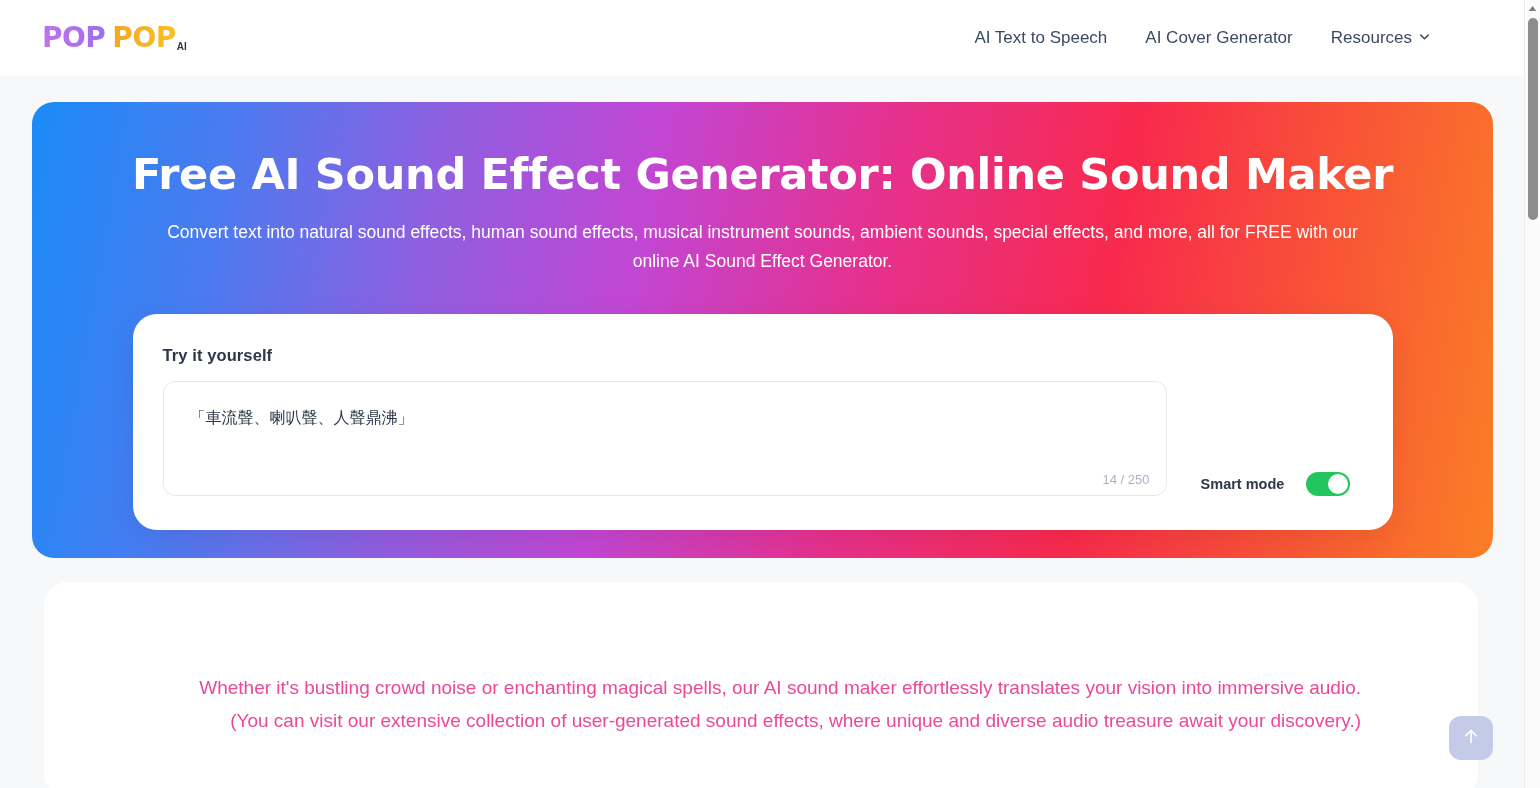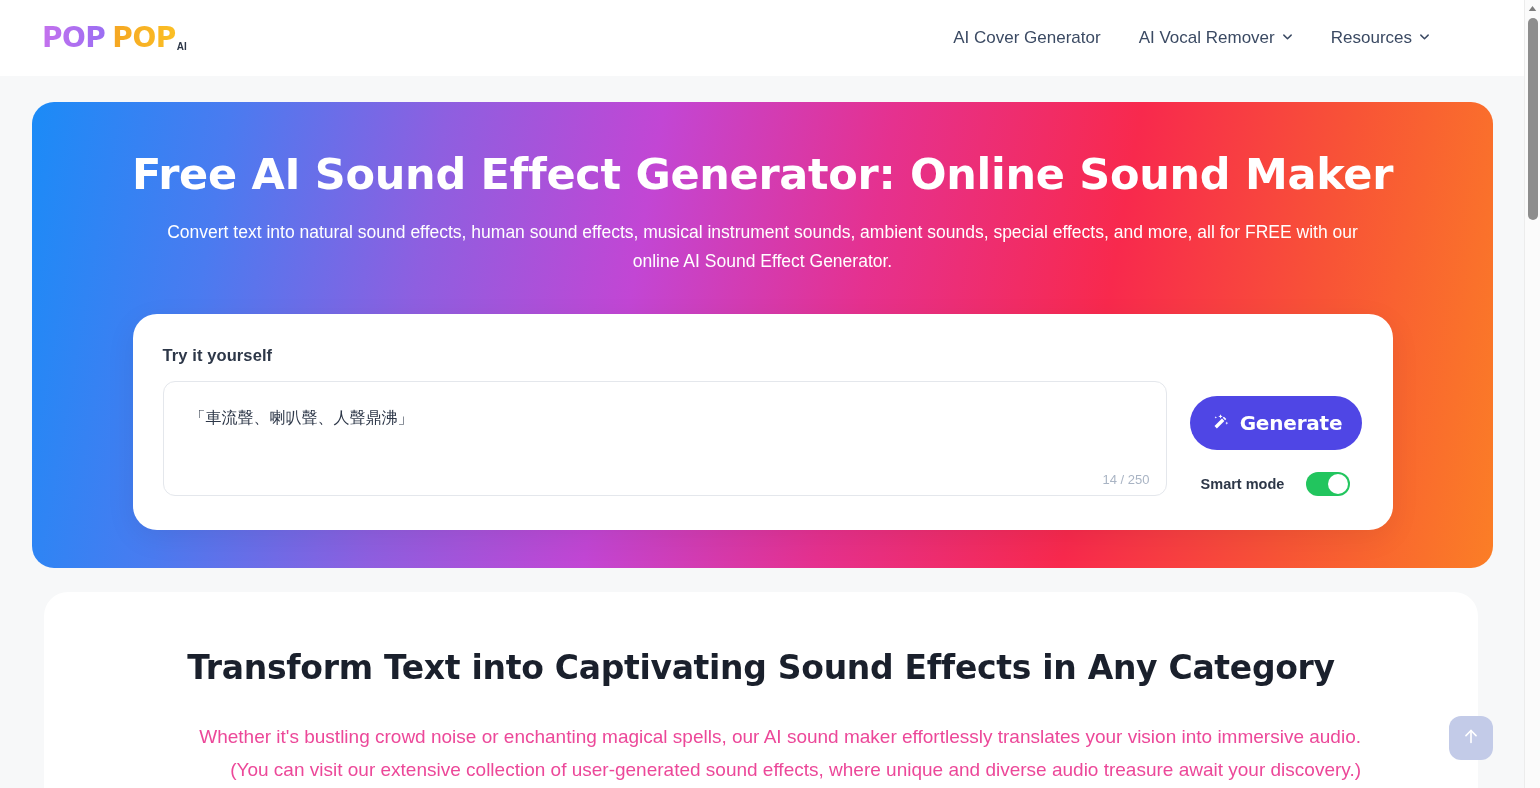--- a/index.html
+++ b/index.html
@@ -105,21 +105,21 @@
     border-radius: 22px;
     background: linear-gradient(100deg,
       #1b8bf7 0%,
       #4a7bf0 13%,
       #8e5fe0 27%,
       #c246d4 41%,
       #e5318f 56%,
       #f8294d 72%,
       #f85436 86%,
       #fb7e26 100%);
-    padding: 48px 40px 38px 40px;
+    padding: 48px 40px 28px 40px;
     position: relative;
     overflow: hidden;
   }
 
   .hero-title {
     font-family: "DejaVu Sans", sans-serif;
     text-align: center;
     color: #ffffff;
     font-size: 43px;
     font-weight: 900;
@@ -320,29 +320,24 @@
 
   <div class="header">
     <div class="logo">
       <span class="logo-pop1">POP</span>
       <span class="logo-pop2">POP</span>
       <span class="logo-ai">AI</span>
     </div>
 
     <nav class="nav">
       <div class="nav-item">
-        <span>AI Cover Generator</span>
+        <span>AI Text to Speech</span>
       </div>
       <div class="nav-item">
-        <span>AI Vocal Remover</span>
-        <span class="caret">
-          <svg width="11" height="11" viewBox="0 0 12 12">
-              <path d="M2 4.5 L6 8.5 L10 4.5" stroke="#3b4a63" stroke-width="1.6" fill="none" stroke-linecap="round" stroke-linejoin="round"></path>
-            </svg>
-        </span>
+        <span>AI Cover Generator</span>
       </div>
       <div class="nav-item">
         <span>Resources</span>
         <span class="caret">
           <svg width="11" height="11" viewBox="0 0 12 12">
               <path d="M2 4.5 L6 8.5 L10 4.5" stroke="#3b4a63" stroke-width="1.6" fill="none" stroke-linecap="round" stroke-linejoin="round"></path>
             </svg>
         </span>
       </div>
     </nav>
@@ -355,46 +350,33 @@
     <div class="try-card">
       <div class="try-label">Try it yourself</div>
 
       <div class="try-row">
         <div class="textarea-wrap">
           <div class="textarea-value" contenteditable="true" style="">「車流聲、喇叭聲、人聲鼎沸」</div>
           <div class="char-count">14 / 250</div>
         </div>
 
         <div class="gen-col">
-          <button class="gen-btn">
-            <span class="wand-icon">
-              <svg width="22" height="22" viewBox="0 0 24 24" fill="#ffffff">
-                <path d="M14.2 7.2 L16.8 9.8 L8.6 18 L6 15.4 Z"></path>
-                <path d="M16.3 5.1 L18.9 7.7 L17.6 9 L15 6.4 Z"></path>
-                <path d="M12.6 2.4 L13.3 4.1 L15 4.8 L13.3 5.5 L12.6 7.2 L11.9 5.5 L10.2 4.8 L11.9 4.1 Z"></path>
-                <path d="M19.4 10.4 L19.9 11.6 L21.1 12.1 L19.9 12.6 L19.4 13.8 L18.9 12.6 L17.7 12.1 L18.9 11.6 Z"></path>
-                <path d="M7.4 4.6 L7.8 5.5 L8.7 5.9 L7.8 6.3 L7.4 7.2 L7 6.3 L6.1 5.9 L7 5.5 Z"></path>
-              </svg>
-            </span>
-            <span>Generate</span>
-          </button>
 
           <div class="smart-row">
             <span class="smart-label">Smart mode</span>
             <div class="toggle">
               <div class="toggle-knob"></div>
             </div>
           </div>
         </div>
       </div>
     </div>
   </div>
 
   <div class="section-card">
-    <h2 class="section-title">Transform Text into Captivating Sound Effects in Any Category</h2>
     <p class="section-body">Whether it's bustling crowd noise or enchanting magical spells, our AI sound maker effortlessly translates your vision into immersive audio. (You can visit our extensive collection of user-generated sound effects, where unique and diverse audio treasure await your discovery.)</p>
   </div>
 
 </div>
 
 <div class="scroll-top">
   <span>
     <svg width="22" height="22" viewBox="0 0 24 24" fill="none" stroke="#ffffff" stroke-width="1.8" stroke-linecap="round" stroke-linejoin="round">
       <line x1="12" y1="19" x2="12" y2="6"></line>
       <polyline points="6.5,11.5 12,6 17.5,11.5"></polyline>

